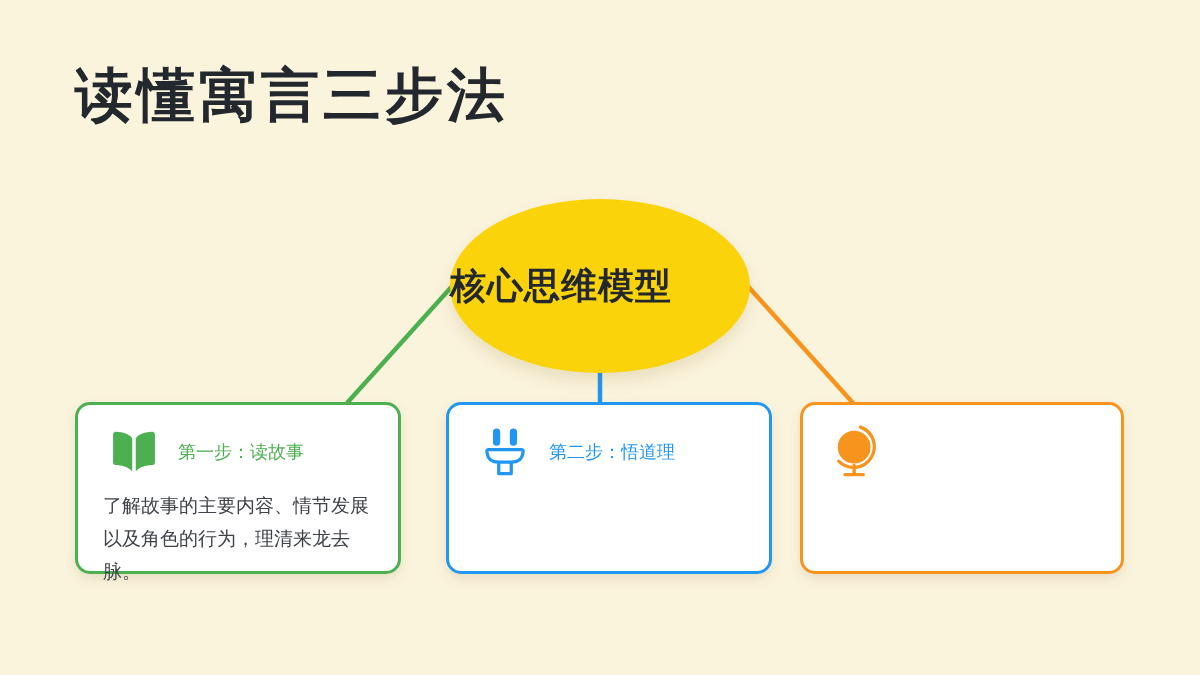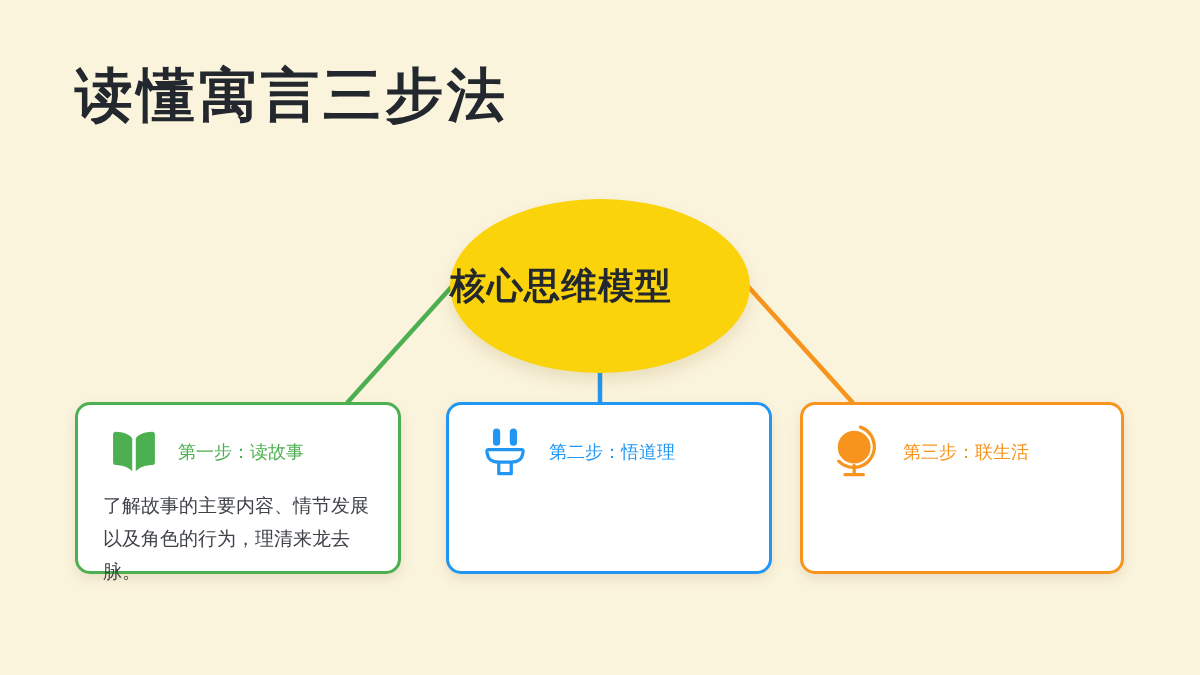--- a/index.html
+++ b/index.html
@@ -133,15 +133,14 @@
 <div class="step-card step-card--3" style="--accent: #F7941D;">
   <div class="step-header">
     <span class="step-icon">
       <svg width="52" height="54" viewBox="0 0 52 56">
         <circle cx="21" cy="23" r="17" fill="var(--accent)"></circle>
         <path d="M27.5 2.2 A21.5 21.5 0 1 1 5 37.5" fill="none" stroke="var(--accent)" stroke-width="3.4" stroke-linecap="round"></path>
         <line x1="21" y1="42" x2="21" y2="50" stroke="var(--accent)" stroke-width="3.4" stroke-linecap="round"></line>
         <line x1="11.5" y1="51.5" x2="30.5" y2="51.5" stroke="var(--accent)" stroke-width="3.4" stroke-linecap="round"></line>
       </svg>
     </span>
-    <span class="step-title">第三步：联生活</span>
   </div>
 </div>
 
 </body></html>

